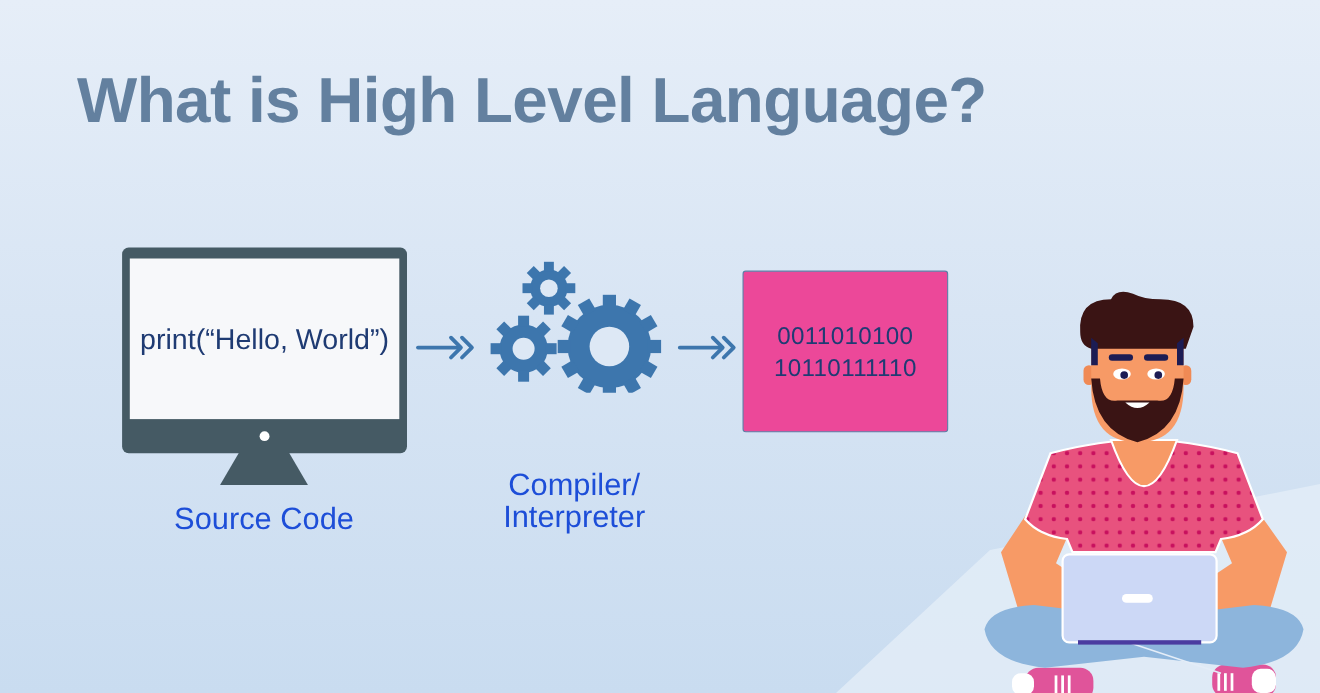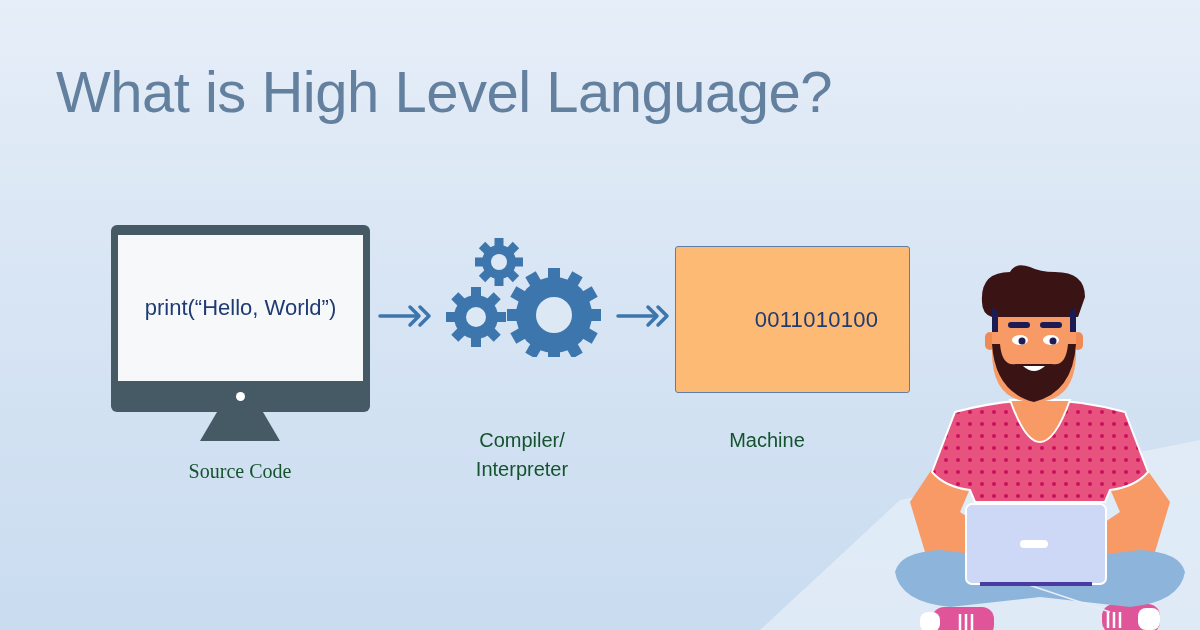--- a/index.html
+++ b/index.html
@@ -2,57 +2,57 @@
 <html><head>
 <meta charset="utf-8">
 <style>
   html, body { margin: 0; padding: 0; }
   body {
     width: 1200px; height: 630px; overflow: hidden; position: relative;
     background: linear-gradient(180deg, #e6eef8 0%, #d8e5f4 45%, #c9dcf0 100%);
     font-family: "Liberation Sans", sans-serif;
   }
   .title {
-    position: absolute; left: 56px; top: 58px;
-    font-size: 58px; font-weight: 400; color: #63809f; letter-spacing: -0.5px;
+    position: absolute; left: 70px; top: 58px;
+    font-size: 58px; font-weight: 700; color: #63809f; letter-spacing: -0.5px;
     font-family: "Liberation Sans", sans-serif;
     text-align: center;
   }
   .light-beam {
     position: absolute; left: 0; top: 0; width: 1200px; height: 630px;
   }
   
   .monitor { position: absolute; left: 111px; top: 225px; width: 259px; height: 215px; }
   .monitor .frame {
     position: absolute; left: 0; top: 0; width: 259px; height: 187px;
     background: #455a64; border-radius: 6px;
   }
   .monitor .screen {
     position: absolute; left: 7px; top: 10px; width: 245px; height: 146px;
     background: #f7f8fa; display: flex; align-items: center; justify-content: center;
   }
-  .monitor .code { font-size: 22px; color: #1f3b73; }
+  .monitor .code { font-size: 26px; color: #1f3b73; }
   .monitor .power {
     position: absolute; left: 125px; top: 167px; width: 9px; height: 9px;
     border-radius: 50%; background: #ffffff;
   }
   .monitor .stand {
     position: absolute; left: 89px; top: 186px; width: 80px; height: 30px;
     background: #455a64;
     clip-path: polygon(22% 0, 78% 0, 100% 100%, 0 100%);
   }
   .label {
-    position: absolute; color: #14532d; font-size: 20px; text-align: center; line-height: 29px;
+    position: absolute; color: #1d4ed8; font-size: 28px; text-align: center; line-height: 29px;
   }
   .arrow { position: absolute; }
   .gears { position: absolute; left: 444px; top: 237px; }
   .binary-box {
     position: absolute; left: 675px; top: 246px; width: 185px; height: 145px;
-    background: #fdba74; border: 1.5px solid #5e7ea6; border-radius: 3px;
-    display: flex; flex-direction: column; align-items: center; justify-content: center; padding-left: 48px;
+    background: #ec4899; border: 1.5px solid #5e7ea6; border-radius: 3px;
+    display: flex; flex-direction: column; align-items: center; justify-content: center;
   }
   .binary-box span { font-size: 22px; color: #1f3b73; line-height: 29px; letter-spacing: 0.3px; }
   .person { position: absolute; left: 880px; top: 262px; }
 </style>
 </head>
 <body>
 
 <svg class="light-beam" viewBox="0 0 1200 630">
   <polygon points="760,630 900,500 1200,440 1200,630" fill="#e4edf8" opacity="0.8"></polygon>
 </svg>
@@ -61,21 +61,21 @@
 
 <div class="monitor">
   <div class="frame">
     <div class="screen">
       <span class="code">print(“Hello, World”)</span>
     </div>
     <div class="power"></div>
   </div>
   <div class="stand"></div>
 </div>
-<div class="label" style="left:140px; top:457px; width:200px;font-family:Liberation Serif, serif;">Source Code</div>
+<div class="label" style="left:140px; top:457px; width:200px;">Source Code</div>
 
 <svg class="arrow" style="left:378px; top:303px;" width="56" height="26" viewBox="0 0 56 26">
   <line x1="2" y1="13" x2="38" y2="13" stroke="#3d76ad" stroke-width="3.5" stroke-linecap="round"></line>
   <polyline points="32,4 41,13 32,22" fill="none" stroke="#3d76ad" stroke-width="3.5" stroke-linecap="round" stroke-linejoin="round"></polyline>
   <polyline points="42,4 51,13 42,22" fill="none" stroke="#3d76ad" stroke-width="3.5" stroke-linecap="round" stroke-linejoin="round"></polyline>
 </svg>
 
 <svg class="gears" width="162" height="120" viewBox="0 0 162 120">
   <defs>
     <g id="tooth">
@@ -138,23 +138,23 @@
 </div>
 
 <svg class="arrow" style="left:616px; top:303px;" width="56" height="26" viewBox="0 0 56 26">
   <line x1="2" y1="13" x2="38" y2="13" stroke="#3d76ad" stroke-width="3.5" stroke-linecap="round"></line>
   <polyline points="32,4 41,13 32,22" fill="none" stroke="#3d76ad" stroke-width="3.5" stroke-linecap="round" stroke-linejoin="round"></polyline>
   <polyline points="42,4 51,13 42,22" fill="none" stroke="#3d76ad" stroke-width="3.5" stroke-linecap="round" stroke-linejoin="round"></polyline>
 </svg>
 
 <div class="binary-box">
   <span>0011010100</span>
+  <span>10110111110</span>
 </div>
 <div class="label" style="left:677px; top:426px; width:180px;">
-  <div>Machine</div>
 </div>
 
 <svg class="person" width="320" height="368" viewBox="0 0 320 368">
 
   <g>
     <rect x="52" y="345" width="62" height="30" rx="12" fill="#e0549a"></rect>
     <rect x="40" y="350" width="20" height="20" rx="8" fill="#ffffff"></rect>
     <rect x="222" y="342" width="58" height="30" rx="12" fill="#e0549a"></rect>
     <rect x="258" y="346" width="22" height="22" rx="8" fill="#ffffff"></rect>
     <g stroke="#ffffff" stroke-width="2.5">

